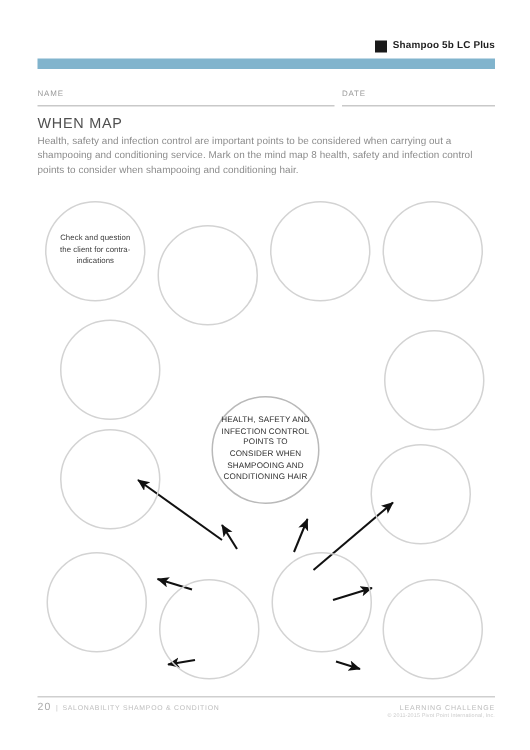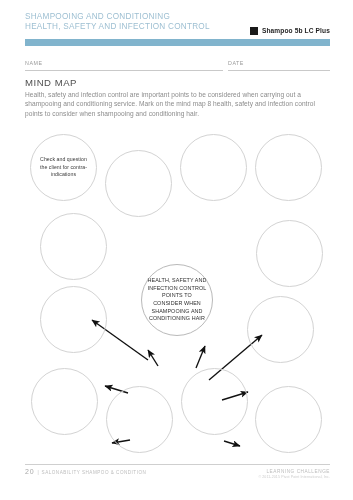--- a/index.html
+++ b/index.html
@@ -219,40 +219,38 @@
     letter-spacing: 0.1px;
     line-height: 5px;
   }
 </style>
 </head>
 <body>
 
 <div class="page">
 
   <div class="header">
-    <div class="header-title">SHAMPOOING AND CONDITIONING
-HEALTH, SAFETY AND INFECTION CONTROL</div>
 
     <div class="header-badge">
       <span class="badge-square"></span>
       <span class="badge-label">Shampoo 5b LC Plus</span>
     </div>
   </div>
   <div class="header-rule"></div>
 
   <div class="fieldrow">
     <div class="field field-name">
       <span class="field-label">NAME</span>
     </div>
     <div class="field field-date">
       <span class="field-label">DATE</span>
     </div>
   </div>
 
-  <div class="section-title">MIND MAP</div>
+  <div class="section-title">WHEN MAP</div>
   <div class="section-copy">Health, safety and infection control are important points to be considered when carrying out a shampooing and conditioning service. Mark on the mind map 8 health, safety and infection control points to consider when shampooing and conditioning hair.</div>
 
   <div class="mindmap">
 
     <svg class="mm-svg" viewBox="0 0 353 330">
       <defs>
         <marker id="ah" markerWidth="7" markerHeight="7" refX="5.6" refY="2.6" orient="auto" markerUnits="strokeWidth">
           <path d="M0,0 L6,2.6 L0,5.2 L1.4,2.6 Z" fill="#111111"></path>
         </marker>
       </defs>

